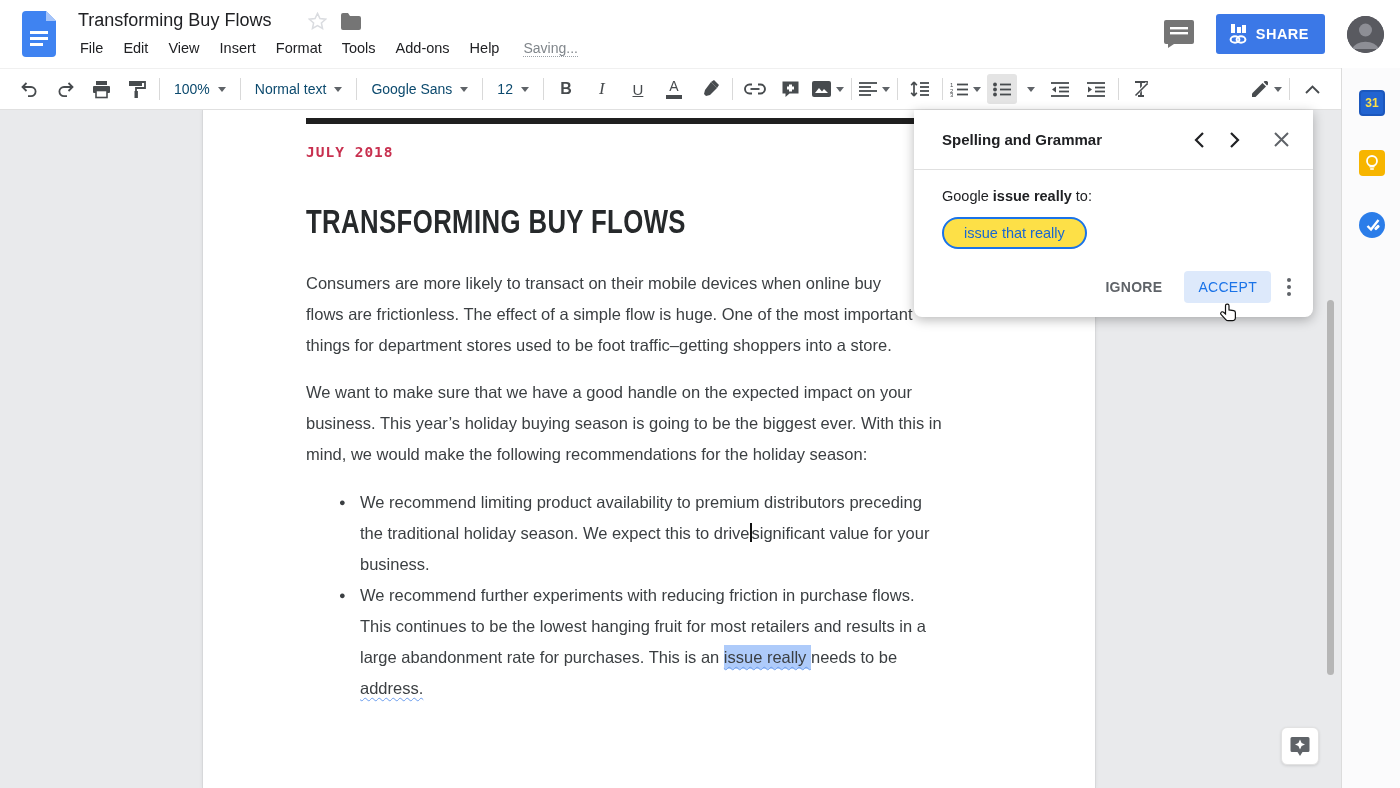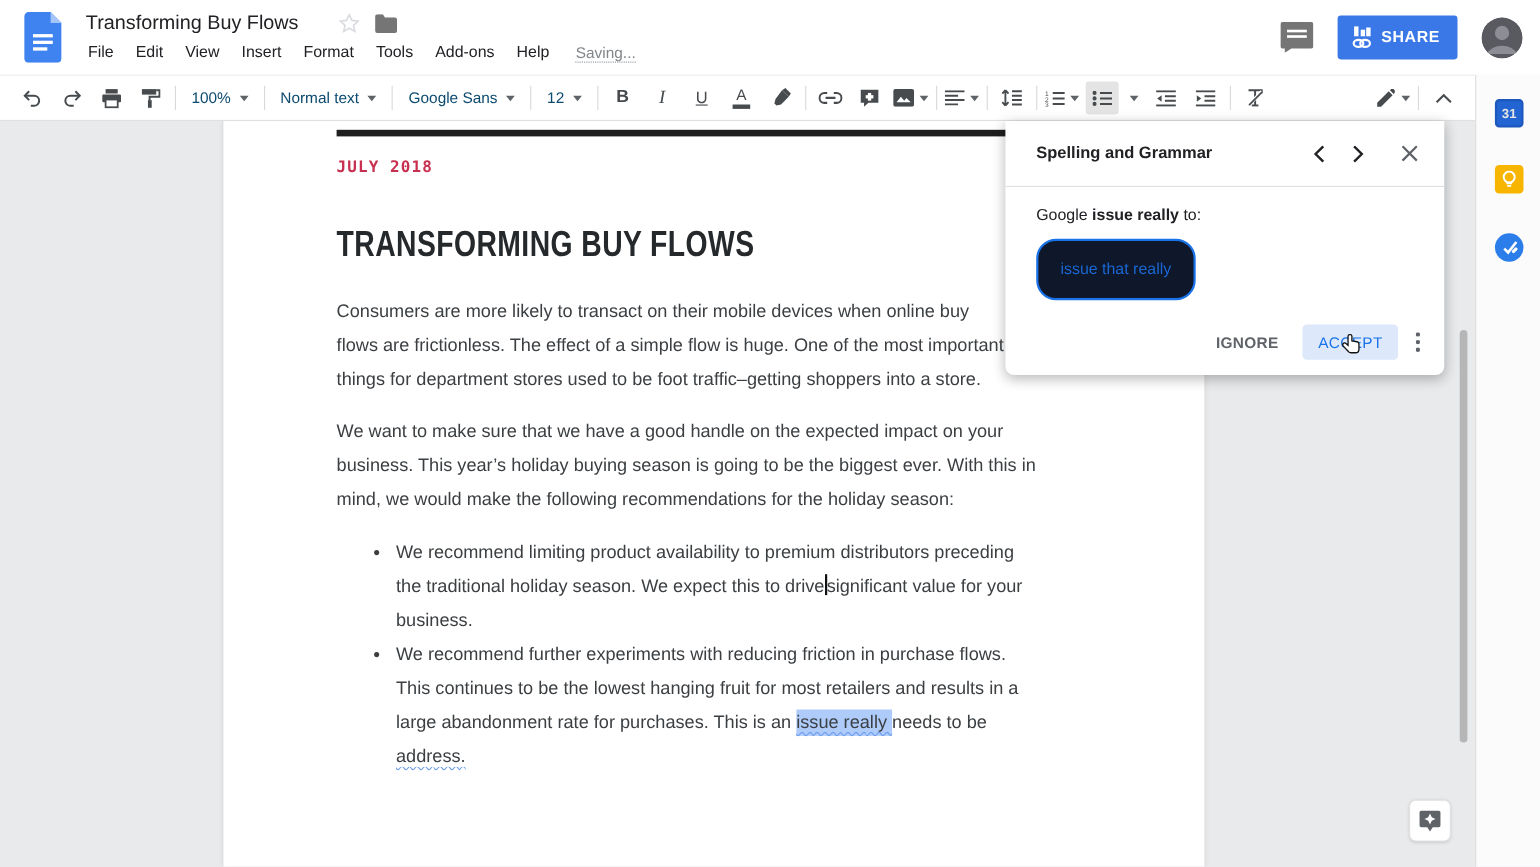--- a/index.html
+++ b/index.html
@@ -24,21 +24,21 @@
   .tb-btn.active { background:#e4e4e4; }
   .tb-sep { width:1px; height:22px; background:#d9d9d9; margin:0 7px; }
   .tb-dd { display:flex; align-items:center; gap:8px; font-size:14px; color:#0c4a6e; padding:0 7px; height:30px; border-radius:3px; cursor:pointer; }
   .caret { width:0; height:0; border-left:4px solid transparent; border-right:4px solid transparent; border-top:5px solid #5f6368; }
   .tb-spacer { flex:1; }
   .tb-group { display:flex; align-items:center; gap:6px; }
 
   
   .side-rail { position:absolute; right:0; top:68px; width:59px; height:720px; background:#fbfbfc; border-left:1px solid #dcdcdc; z-index:25; }
   .rail-icon { position:absolute; left:17px; width:26px; height:26px; cursor:pointer; }
-  .cal-icon { top:22px; background:#2264d1; border-radius:4px; color:#e5e5e5; font-size:12px; font-weight:bold; display:flex; align-items:center; justify-content:center; border:2px solid #1b57bd; }
+  .cal-icon { top:22px; background:#2264d1; border-radius:4px; color:#fde047; font-size:12px; font-weight:bold; display:flex; align-items:center; justify-content:center; border:2px solid #1b57bd; }
   .keep-icon { top:82px; background:#f7b500; border-radius:4px; display:flex; align-items:center; justify-content:center; }
   .tasks-icon { top:144px; background:#2b7de9; border-radius:50%; display:flex; align-items:center; justify-content:center; }
 
   
   .content { position:absolute; left:0; top:110px; width:1341px; height:678px; overflow:hidden; background:#e9eaec; }
   .page { position:absolute; left:202px; top:0; width:894px; height:678px; background:#fff; border-left:1px solid #d7d8da; border-right:1px solid #d7d8da; box-shadow:0 0 4px rgba(0,0,0,.06); }
   .doc-body { position:absolute; left:103px; top:0; width:676px; color:#3b3f42; font-size:16.5px; }
   .condensed { display:inline-block; transform:scaleX(.73); transform-origin:0 50%; white-space:pre; }
   .masthead { margin-top:-24px; line-height:64px; font-size:57px; font-weight:bold; color:#303436; letter-spacing:1px; }
   .mast-rule { margin-top:8px; width:657px; height:6px; background:#1f1f1f; }
@@ -58,21 +58,21 @@
   .scroll-thumb { position:absolute; left:1327px; top:190px; width:7px; height:375px; background:#b6b6b6; border-radius:4px; z-index:26; cursor:grab; }
 
   
   .popup { position:absolute; left:914px; top:110px; width:399px; background:#fff; border-radius:0 0 8px 8px; box-shadow:0 3px 12px rgba(0,0,0,.28); z-index:40; }
   .popup-head { height:59px; display:flex; align-items:center; padding:0 24px 0 28px; }
   .popup-title { font-size:15px; font-weight:bold; color:#202124; flex:1; }
   .popup-nav { display:flex; align-items:center; gap:26px; }
   .nav-btn { cursor:pointer; color:#202124; display:flex; }
   .popup-divider { height:1px; background:#e0e0e0; }
   .popup-body { padding:18px 28px 0 28px; font-size:14.5px; color:#202124; }
-  .suggestion-pill { margin-top:13px; display:inline-block; background:#0f172a; border:2px solid #1a73e8; border-radius:18px; padding:18px 20px; font-size:14.5px; color:#1967d2; cursor:pointer; }
+  .suggestion-pill { margin-top:13px; display:inline-block; background:#fde047; border:2px solid #1a73e8; border-radius:18px; padding:6px 20px; font-size:14.5px; color:#1967d2; cursor:pointer; }
   .popup-actions { display:flex; align-items:center; justify-content:flex-end; gap:10px; padding:22px 16px 14px 0; }
   .ignore-btn { color:#5f6368; font-weight:bold; font-size:14px; letter-spacing:.3px; padding:8px 12px; cursor:pointer; border-radius:4px; }
   .accept-btn { color:#1a73e8; font-weight:normal; font-size:14px; letter-spacing:.3px; padding:8px 14px; background:#dde9fb; border-radius:4px; cursor:pointer; position:relative; }
   .more-btn { padding:4px 6px; cursor:pointer; display:flex; }
   .hand-cursor { position:absolute; left:1220px; top:303px; z-index:50; pointer-events:none; }
 
   
   .explore-btn { position:absolute; left:1281px; top:727px; width:38px; height:38px; background:#fff; border:1px solid #e2e2e2; border-radius:6px; box-shadow:0 1px 3px rgba(0,0,0,.12); display:flex; align-items:center; justify-content:center; cursor:pointer; z-index:27; }
 </style>
 </head>

